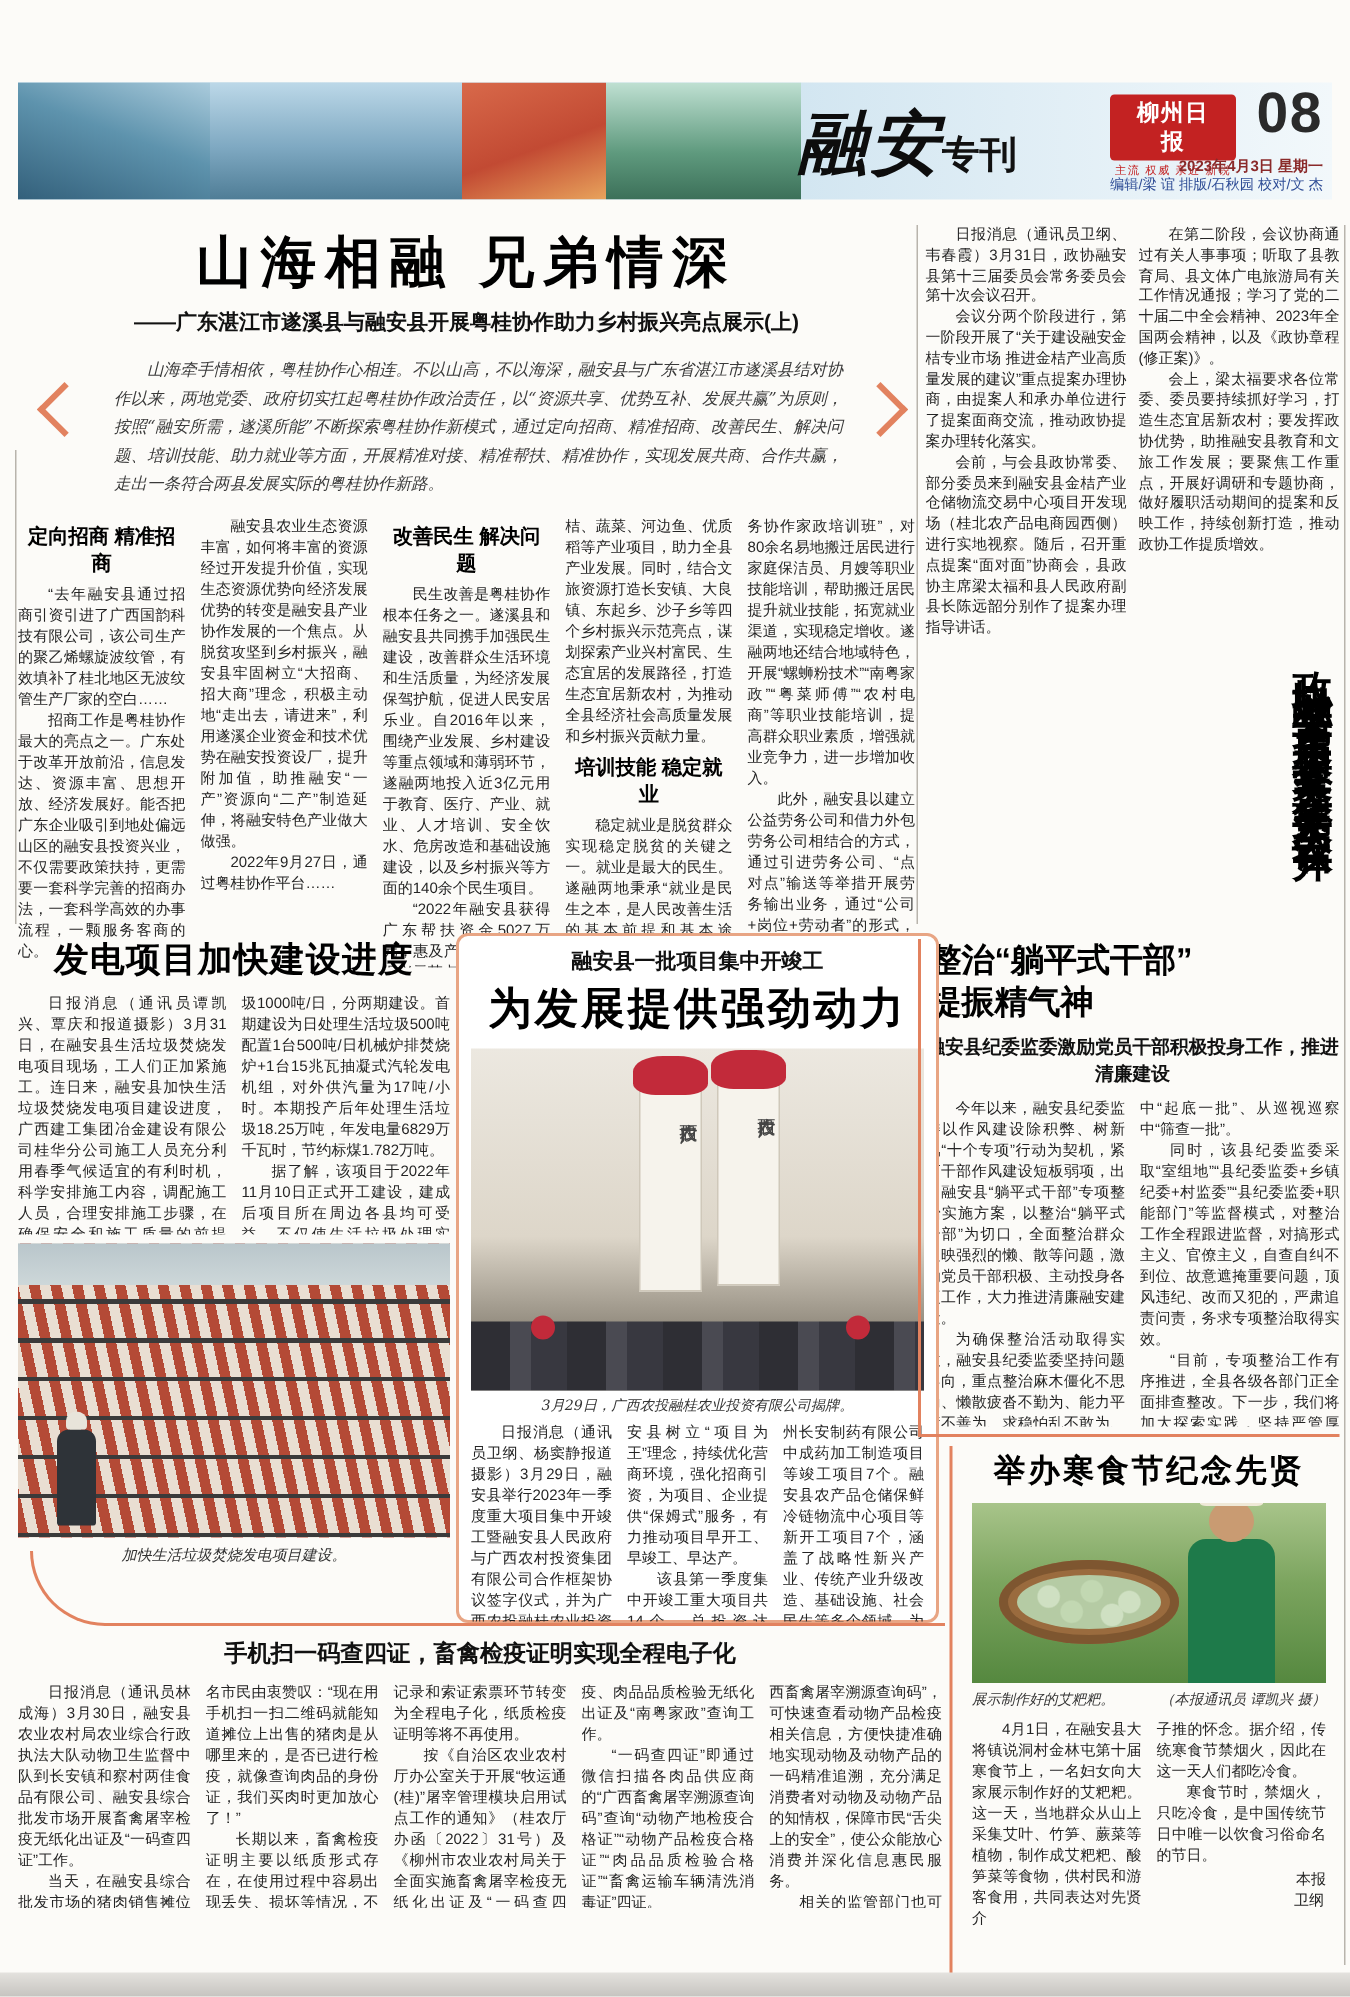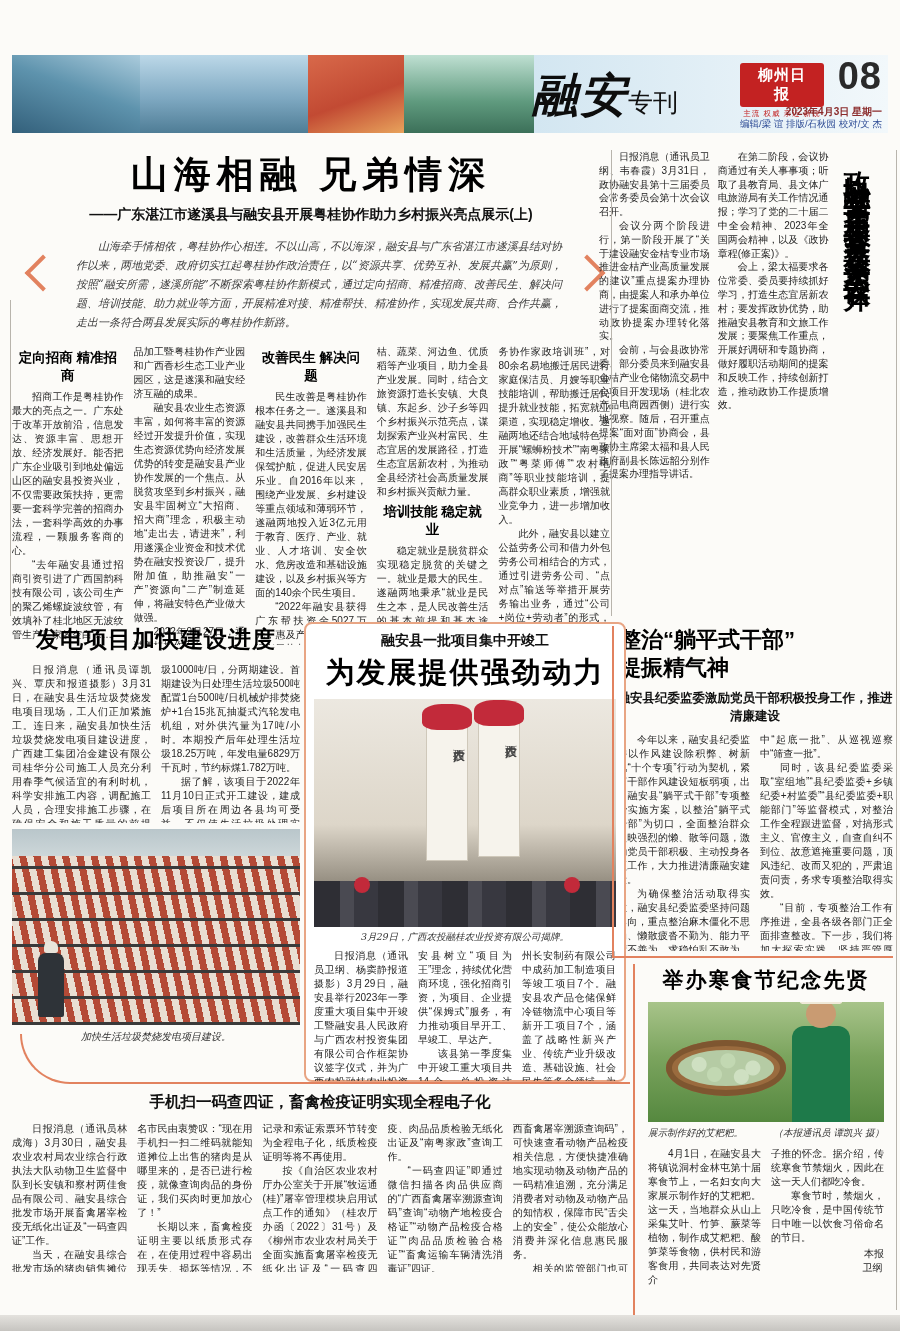--- a/index.html
+++ b/index.html
@@ -10,21 +10,21 @@
           background:linear-gradient(90deg,#9cc4da 0%,#cfe4f0 55%,#f2f8fb 100%);overflow:hidden;}
   .banner-photos{position:absolute;left:0;top:0;height:78px;display:flex;}
   .bphoto{height:78px;}
   .bp1{width:128px;background:linear-gradient(200deg,#aacbdc 0%,#5e93ad 45%,#33607b 100%);}
   .bp2{width:168px;background:linear-gradient(180deg,#bcd8e8 0%,#7fa9c2 55%,#4f7d96 100%);}
   .bp3{width:96px;background:linear-gradient(160deg,#d8694a 0%,#c24a33 55%,#e8a35c 100%);}
   .bp4{width:130px;background:linear-gradient(180deg,#bfe0d2 0%,#5f9a7e 60%,#3c7059 100%);}
   .masthead{position:absolute;right:6px;top:0;width:350px;height:78px;}
   .mh-title{position:absolute;left:0;top:10px;white-space:nowrap;}
   .mh-main{font-family:"DejaVu Serif",serif;font-style:italic;font-weight:bold;font-size:46px;color:#0d0d0d;letter-spacing:2px;}
-  .mh-sub{font-size:25px;font-weight:normal;color:#111;}
+  .mh-sub{font-size:25px;font-weight:bold;color:#111;}
   .mh-logo{position:absolute;left:208px;top:8px;width:84px;text-align:center;}
   .mh-logo-box{background:#c32222;color:#fff;font-family:"DejaVu Serif",serif;font-weight:bold;
                font-size:15px;padding:3px 18px;border-radius:3px;letter-spacing:1px;}
   .mh-tagline{font-size:7.5px;color:#c32222;margin-top:2px;letter-spacing:1px;}
   .mh-page{position:absolute;right:0;top:0;font-size:38px;font-weight:bold;color:#2a2a2a;letter-spacing:1px;}
   .mh-dates{position:absolute;right:0;bottom:2px;text-align:right;line-height:1.35;}
   .mh-date{font-size:10px;font-weight:bold;color:#8a2a2a;}
   .mh-staff{font-size:9.5px;color:#2f4d96;padding-left:37px;}
   
   .cols{display:flex;}
@@ -38,21 +38,21 @@
   .f-headline{font-size:37px;font-weight:900;text-align:center;letter-spacing:6px;color:#000;margin:2px 0 6px;}
   .f-subhead{font-size:14px;font-weight:bold;text-align:center;color:#111;margin-bottom:10px;}
   .f-intro-wrap{position:relative;padding:4px 48px 8px 64px;}
   .f-intro{font-family:"DejaVu Serif",serif;font-style:italic;font-size:11px;line-height:1.72;
            text-align:justify;color:#3a3a3a;text-indent:2em;}
   .chev{position:absolute;top:26px;width:22px;height:22px;border-top:4px solid #e2825f;border-right:4px solid #e2825f;}
   .chev.left{left:18px;transform:rotate(-135deg);}
   .chev.right{right:10px;transform:rotate(45deg);}
   .f-cols{height:300px;margin-top:4px;}
   
-  .politics{position:absolute;left:599px;top:150px;width:276px;height:468px;display:flex;}
+  .politics{position:absolute;left:617px;top:150px;width:276px;height:468px;display:flex;flex-direction:column;}
   .pol-cols{flex:1;display:flex;}
   .pol-col{flex:1;overflow:hidden;}
   .pol-col + .pol-col{margin-left:8px;}
   .pol-col p{margin:0;font-size:10px;line-height:1.38;text-align:justify;text-indent:2em;color:#242424;}
   .pol-headline{writing-mode:vertical-rl;font-size:27px;font-weight:900;letter-spacing:5px;
                 line-height:1.35;color:#000;margin-left:10px;height:452px;}
   
   .lieflat{position:absolute;left:617px;top:626px;width:276px;height:328px;}
   .lf-headline{font-size:22px;font-weight:900;line-height:1.25;color:#000;margin:0 0 8px 2px;}
   .lf-subhead{font-size:12.5px;font-weight:bold;text-align:center;line-height:1.45;color:#111;margin-bottom:8px;}
@@ -151,25 +151,24 @@
     <div class="f-headline">山海相融 兄弟情深</div>
     <div class="f-subhead">——广东湛江市遂溪县与融安县开展粤桂协作助力乡村振兴亮点展示(上)</div>
     <div class="f-intro-wrap">
       <span class="chev left"></span>
       <div class="f-intro">山海牵手情相依，粤桂协作心相连。不以山高，不以海深，融安县与广东省湛江市遂溪县结对协作以来，两地党委、政府切实扛起粤桂协作政治责任，以“资源共享、优势互补、发展共赢”为原则，按照“融安所需，遂溪所能”不断探索粤桂协作新模式，通过定向招商、精准招商、改善民生、解决问题、培训技能、助力就业等方面，开展精准对接、精准帮扶、精准协作，实现发展共商、合作共赢，走出一条符合两县发展实际的粤桂协作新路。</div>
       <span class="chev right"></span>
     </div>
     <div class="cols f-cols">
       <div class="col">
         <div class="sechead">定向招商 精准招商</div>
+        <p>“去年融安县通过招商引资引进了广西国韵科技有限公司，该公司生产的聚乙烯螺旋波纹管，有效填补了桂北地区无波纹管生产厂家的空白……</p>
         <p>招商工作是粤桂协作最大的亮点之一。广东处于改革开放前沿，信息发达、资源丰富、思想开放、经济发展好。能否把广东企业吸引到地处偏远山区的融安县投资兴业，不仅需要政策扶持，更需要一套科学完善的招商办法，一套科学高效的办事流程，一颗服务客商的心。</p>
-        <p>“去年融安县通过招商引资引进了广西国韵科技有限公司，该公司生产的聚乙烯螺旋波纹管，有效填补了桂北地区无波纹管生产厂家的空白……</p>
-      </div>
-      <div class="col">
-        <p class="noind">品加工暨粤桂协作产业园和广西香杉生态工业产业园区，这是遂溪和融安经济互融的成果。</p>
+      </div>
+      <div class="col">
         <p>融安县农业生态资源丰富，如何将丰富的资源经过开发提升价值，实现生态资源优势向经济发展优势的转变是融安县产业协作发展的一个焦点。从脱贫攻坚到乡村振兴，融安县牢固树立“大招商、招大商”理念，积极主动地“走出去，请进来”，利用遂溪企业资金和技术优势在融安投资设厂，提升附加值，助推融安“一产”资源向“二产”制造延伸，将融安特色产业做大做强。</p>
         <p>2022年9月27日，通过粤桂协作平台……</p>
       </div>
       <div class="col">
         <div class="sechead">改善民生 解决问题</div>
         <p>民生改善是粤桂协作根本任务之一。遂溪县和融安县共同携手加强民生建设，改善群众生活环境和生活质量，为经济发展保驾护航，促进人民安居乐业。自2016年以来，围绕产业发展、乡村建设等重点领域和薄弱环节，遂融两地投入近3亿元用于教育、医疗、产业、就业、人才培训、安全饮水、危房改造和基础设施建设，以及乡村振兴等方面的140余个民生项目。</p>
         <p>“2022年融安县获得广东帮扶资金5027万元，惠及产业发展、乡村振兴示范点建设等……</p>
       </div>
       <div class="col">
         <p class="noind">桔、蔬菜、河边鱼、优质稻等产业项目，助力全县产业发展。同时，结合文旅资源打造长安镇、大良镇、东起乡、沙子乡等四个乡村振兴示范亮点，谋划探索产业兴村富民、生态宜居的发展路径，打造生态宜居新农村，为推动全县经济社会高质量发展和乡村振兴贡献力量。</p>

